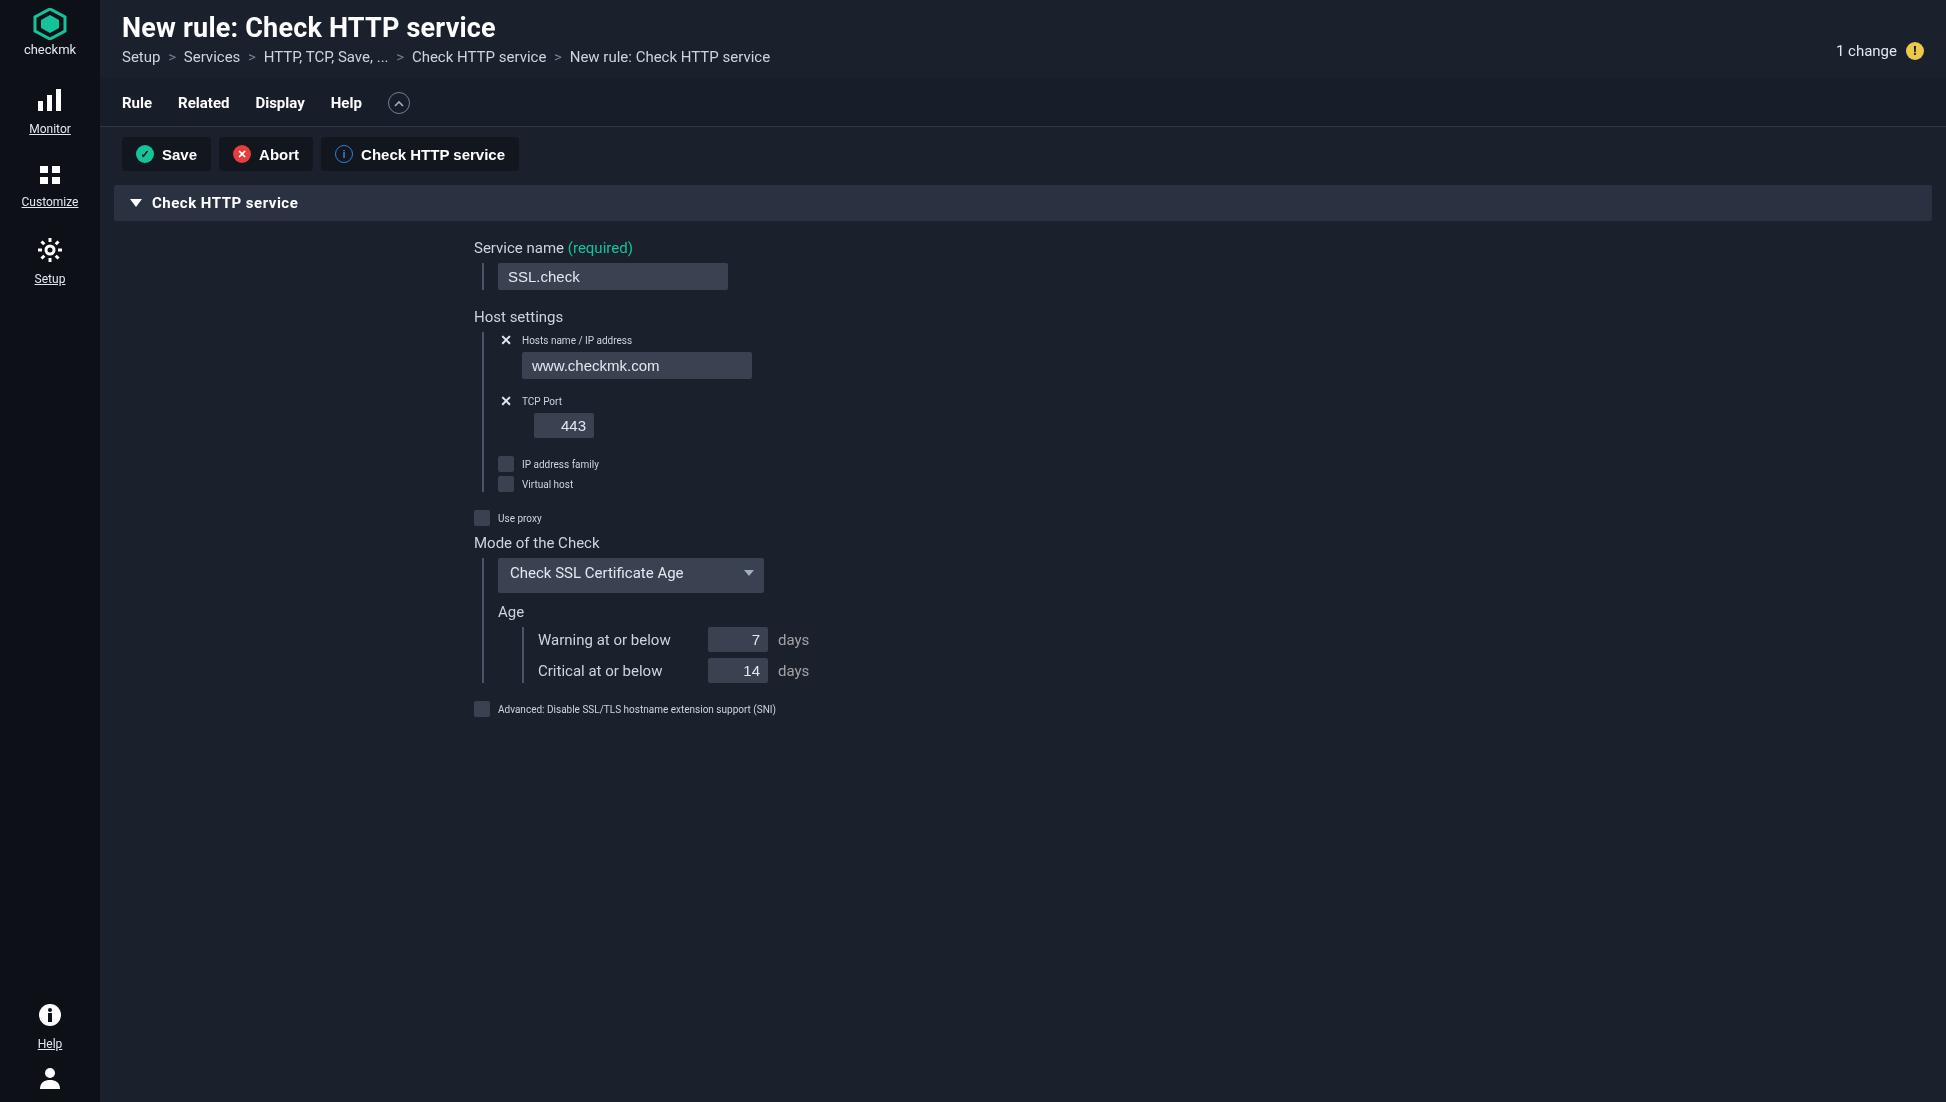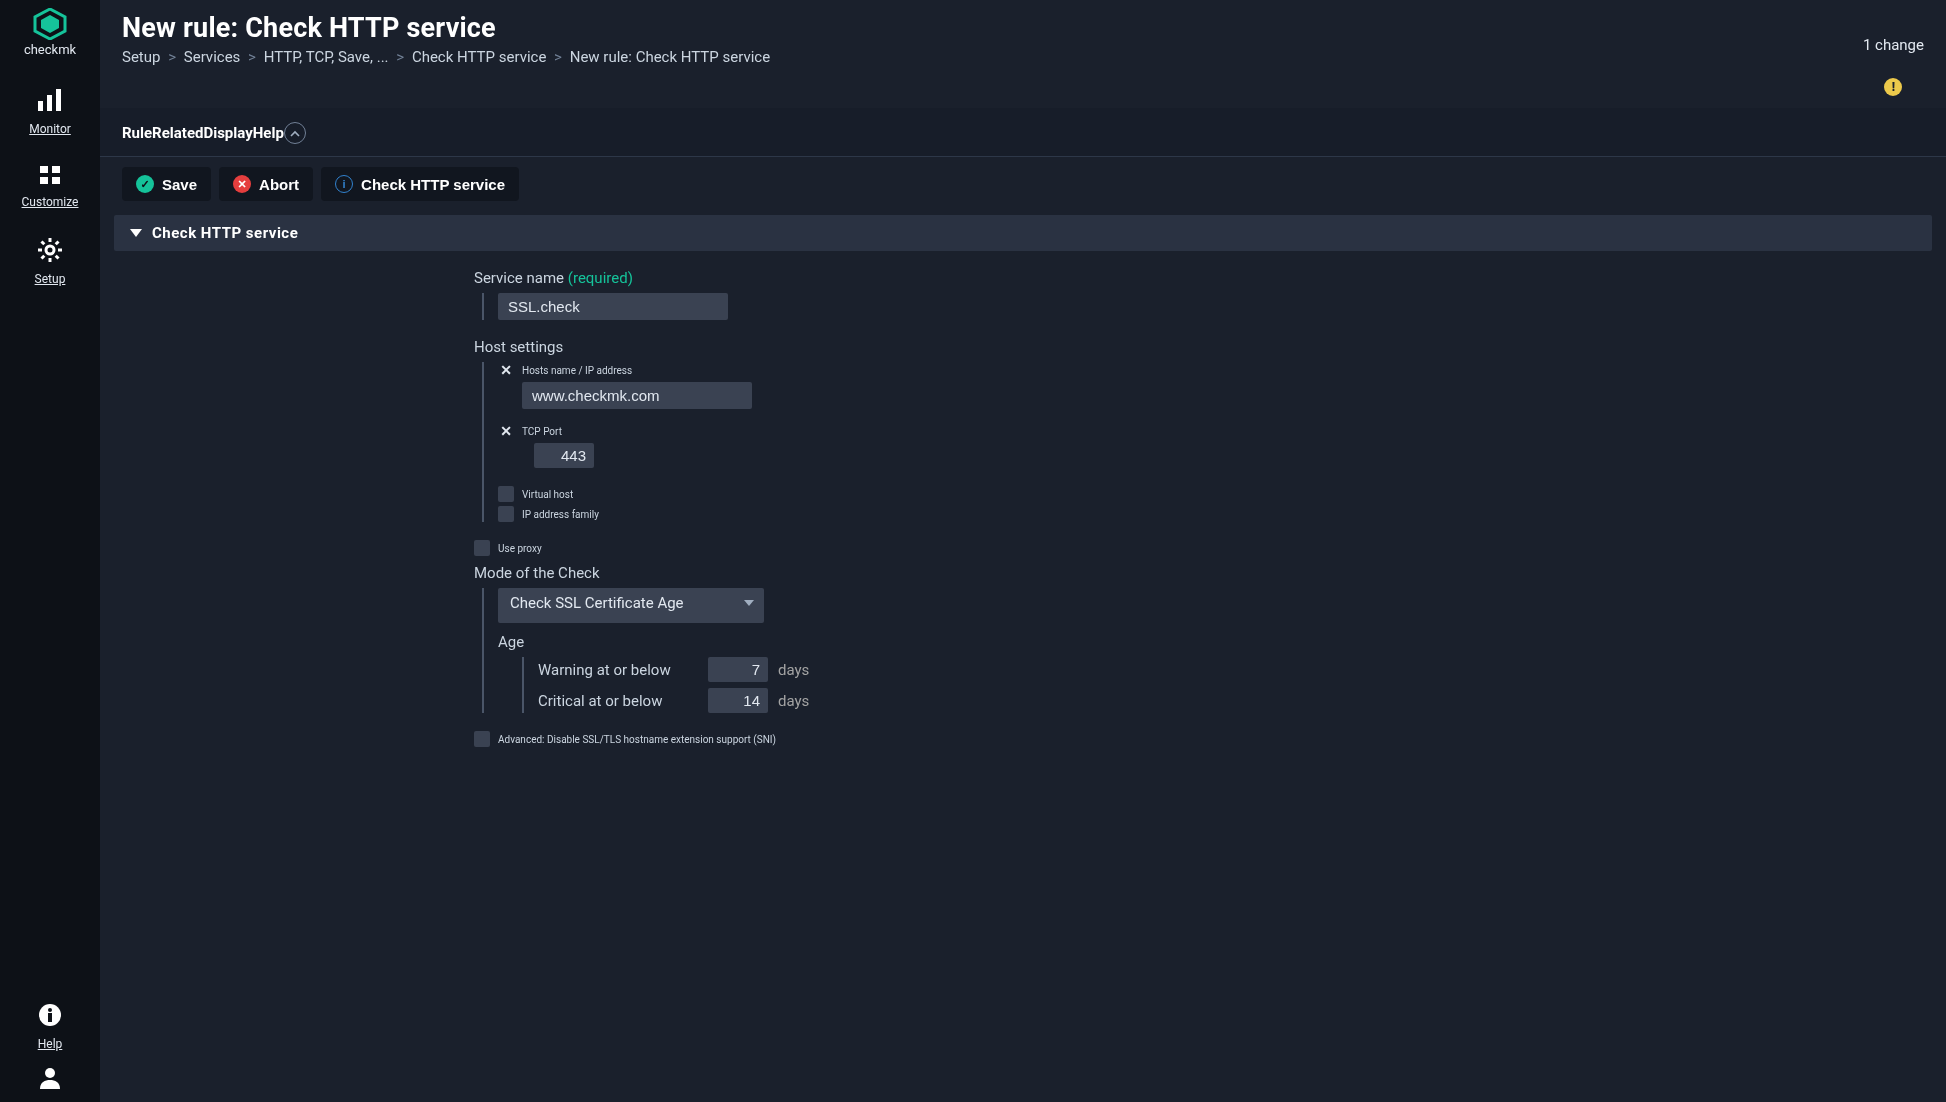--- a/index.html
+++ b/index.html
@@ -68,40 +68,40 @@
 .breadcrumb {
   font-size: 15px;
   color: #a0aec0;
   margin-top: 4px;
 }
 .breadcrumb .crumb { color: #cbd5e0; }
 .breadcrumb .sep { color: #718096; margin: 0 4px; }
 .changes {
   display: flex;
   align-items: center;
-  gap: 24px;
+  gap: 9px;
   color: #e2e8f0;
   font-size: 15px;
   padding-top: 24px;
-  flex-direction: column;
 }
 .change-badge {
   width: 18px; height: 18px;
   background: #ecc94b;
   border-radius: 50%;
   display: inline-flex;
   align-items: center;
   justify-content: center;
   color: #1a202c;
   font-weight: 900;
   font-size: 12px;
 }
 .menubar {
   display: flex;
   align-items: center;
+  gap: 26px;
   padding: 14px 22px 12px 22px;
   border-bottom: 1px solid #2d3748;
   background: #171d29;
   margin-top: 12px;
 }
 .menubar .menu-item {
   font-weight: 700;
   font-size: 15px;
   color: #fff;
   cursor: pointer;
@@ -428,25 +428,25 @@
           <div class="sub-row">
             <span class="x-icon">✕</span>
             <span class="sub-label">TCP Port</span>
           </div>
           <div class="indent2" style="border:none;padding-left:12px;margin-bottom:18px">
             <input class="num-input" value="443" style="">
           </div>
 
           <div class="sub-row">
             <span class="checkbox-unchecked"></span>
-            <span class="sub-label">Virtual host</span>
+            <span class="sub-label">IP address family</span>
           </div>
           <div class="sub-row">
             <span class="checkbox-unchecked"></span>
-            <span class="sub-label">IP address family</span>
+            <span class="sub-label">Virtual host</span>
           </div>
         </div>
 
         <div class="sub-row" style="margin-bottom:8px">
           <span class="checkbox-unchecked"></span>
           <span class="sub-label">Use proxy</span>
         </div>
 
         <div class="group-head" style="margin-top:4px">Mode of the Check</div>
         <div class="indent">

